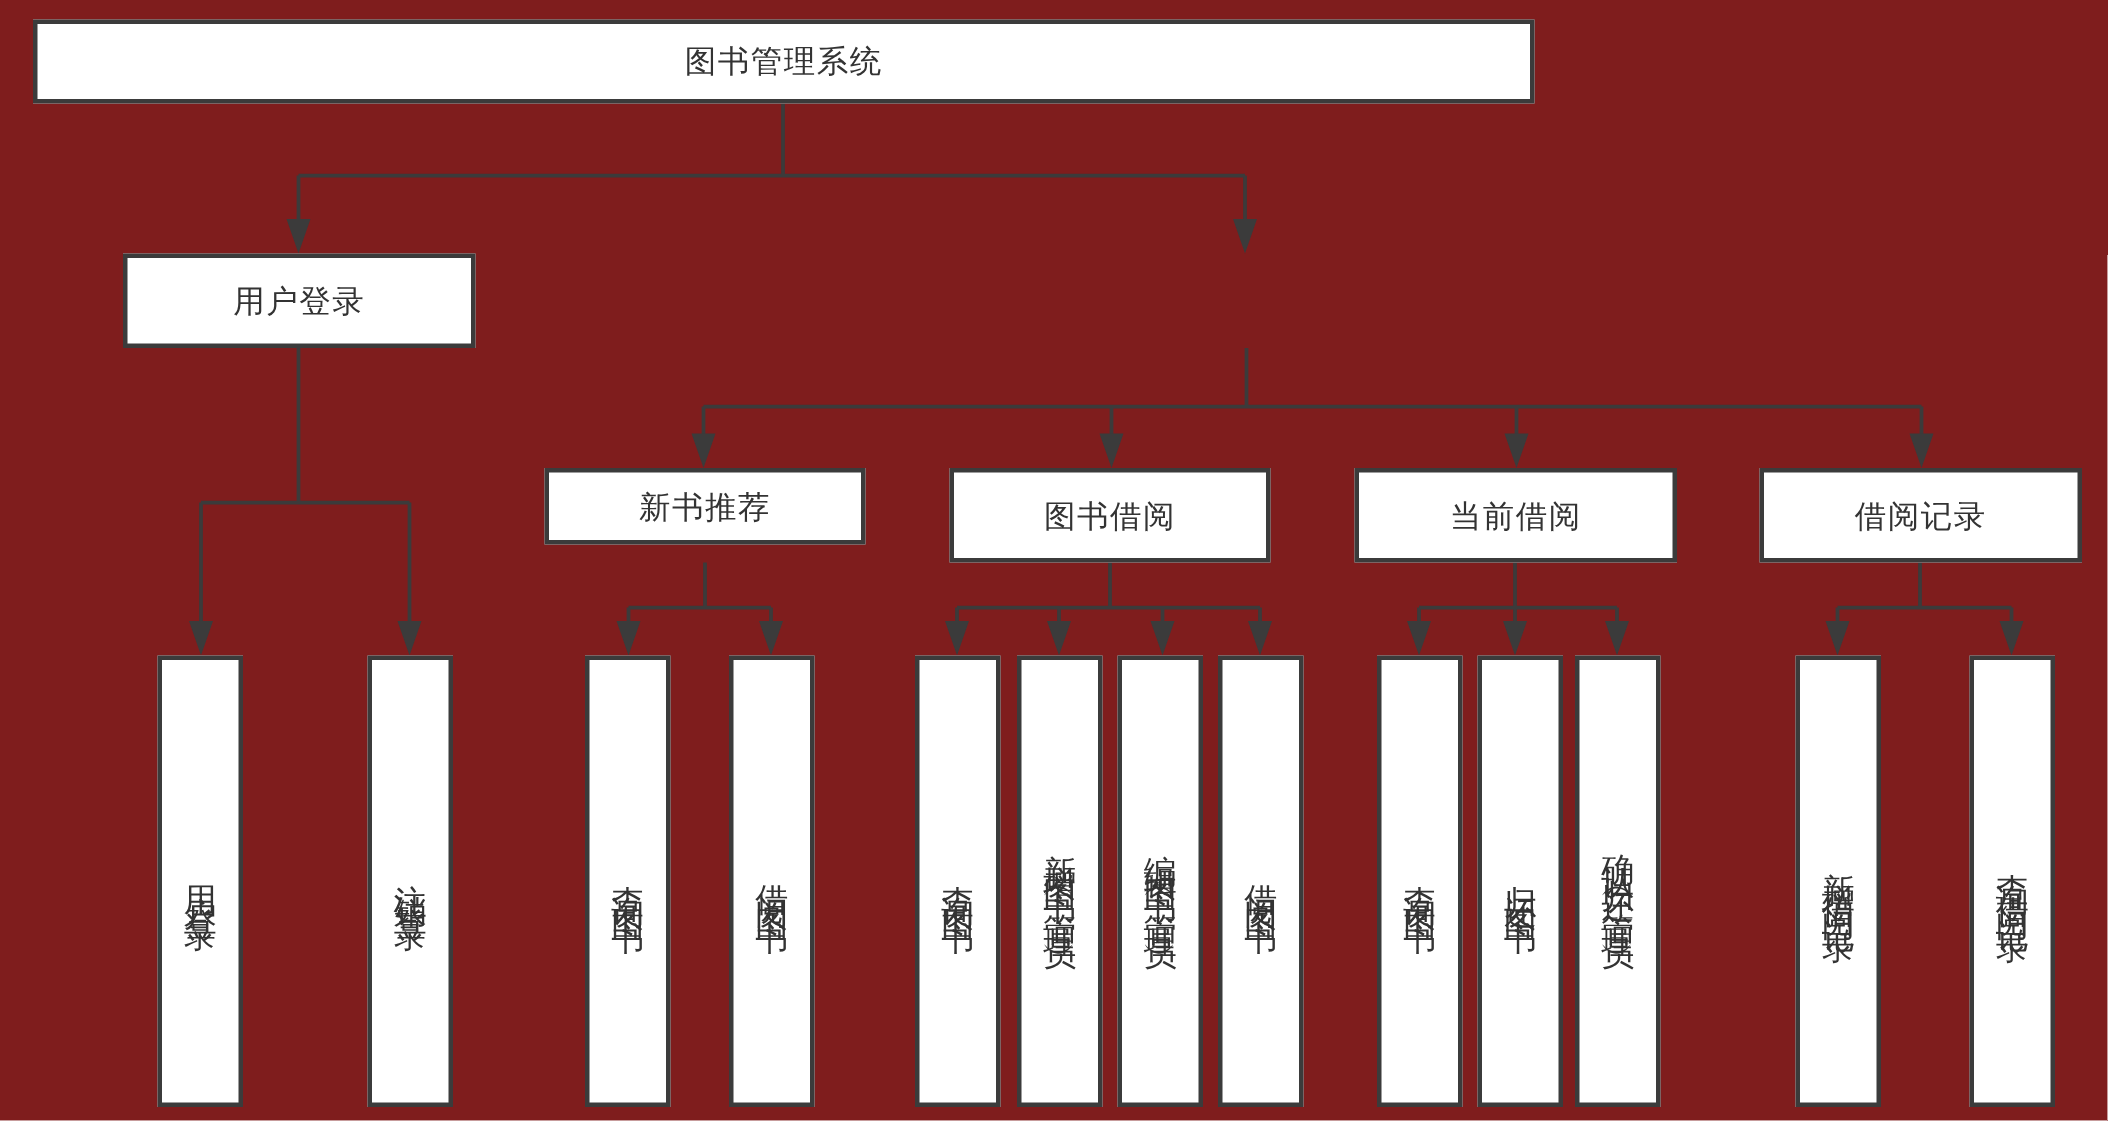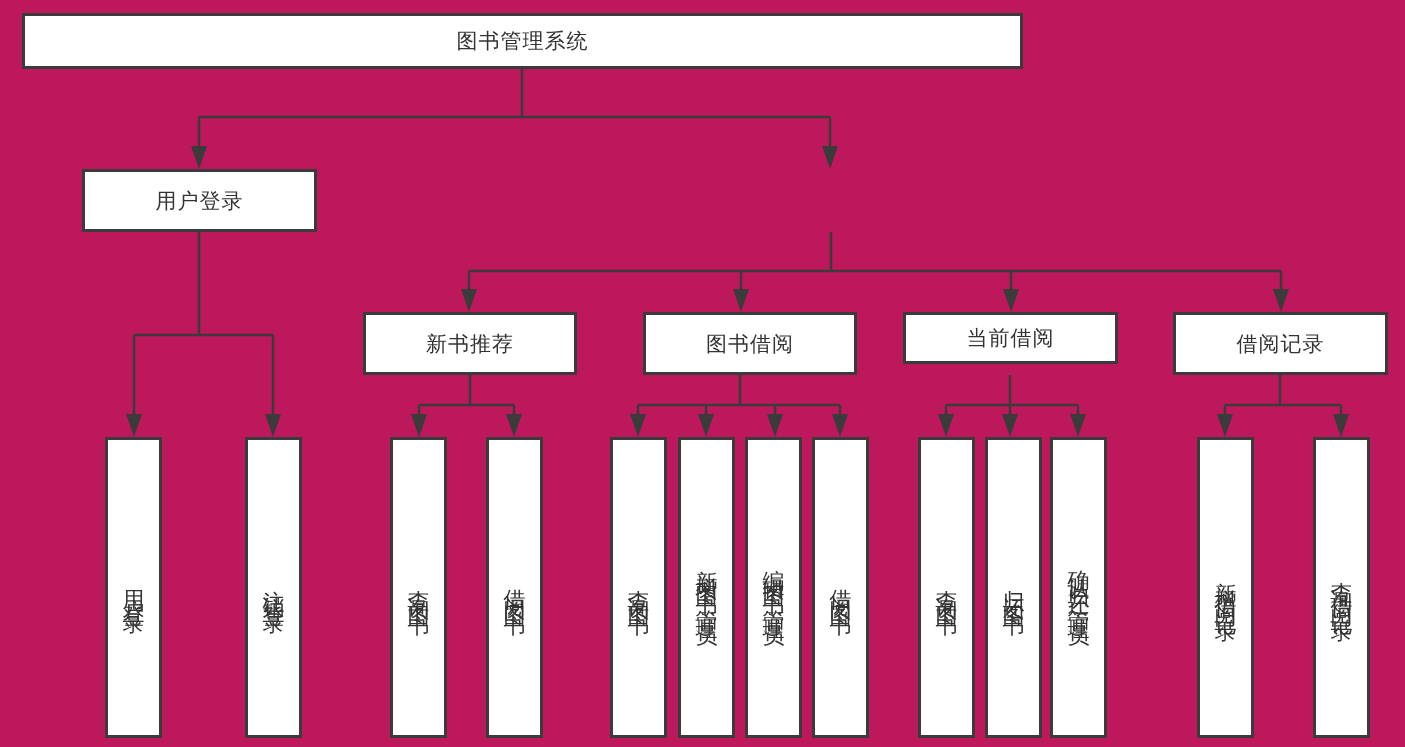--- a/index.html
+++ b/index.html
@@ -1,20 +1,20 @@
 <!DOCTYPE html>
 <html><head>
 <meta charset="utf-8">
 <style>
   html, body { margin: 0; padding: 0; background: #ffffff; }
   .canvas {
     position: relative;
     width: 1405px;
     height: 747px;
-    background: #be185d;
+    background: #7f1d1d;
     font-family: "Liberation Sans", "DejaVu Sans", sans-serif;
     color: #333333;
     overflow: hidden;
     text-align: right;
   }
   .connectors {
     position: absolute;
     left: 0; top: 0;
     width: 1405px; height: 747px;
     pointer-events: none;
@@ -114,27 +114,27 @@
   </svg>
 
   <div class="node" style="left:22px; top:13px; width:1001px; height:56px;">
     <span class="lbl">图书管理系统</span>
   </div>
 
   <div class="node" style="left:82px; top:169px; width:235px; height:63px;">
     <span class="lbl">用户登录</span>
   </div>
 
-  <div class="node" style="left:363px; top:312px; width:214px; height:63px;">
+  <div class="node" style="left:363px; top:312px; width:214px; height:51px;">
     <span class="lbl">新书推荐</span>
   </div>
-  <div class="node" style="left:633px; top:312px; width:214px; height:63px;margin-left:10px;">
+  <div class="node" style="left:633px; top:312px; width:214px; height:63px;">
     <span class="lbl">图书借阅</span>
   </div>
-  <div class="node" style="left:903px; top:312px; width:215px; height:52px;">
+  <div class="node" style="left:903px; top:312px; width:215px; height:63px;">
     <span class="lbl">当前借阅</span>
   </div>
   <div class="node" style="left:1173px; top:312px; width:215px; height:63px;">
     <span class="lbl">借阅记录</span>
   </div>
 
   <div class="leaf" style="left:105px;">
     <span class="vlbl">用户登录</span>
   </div>
   <div class="leaf" style="left:245px;">

